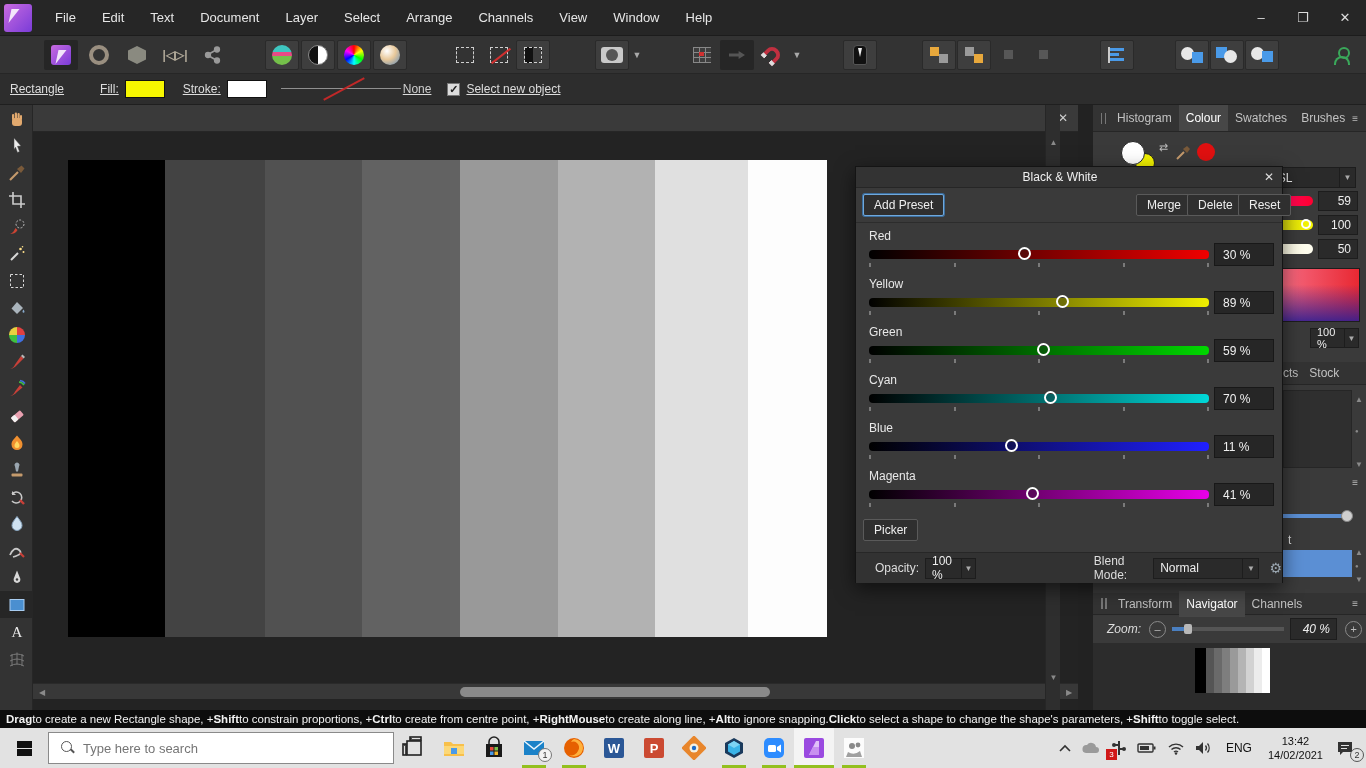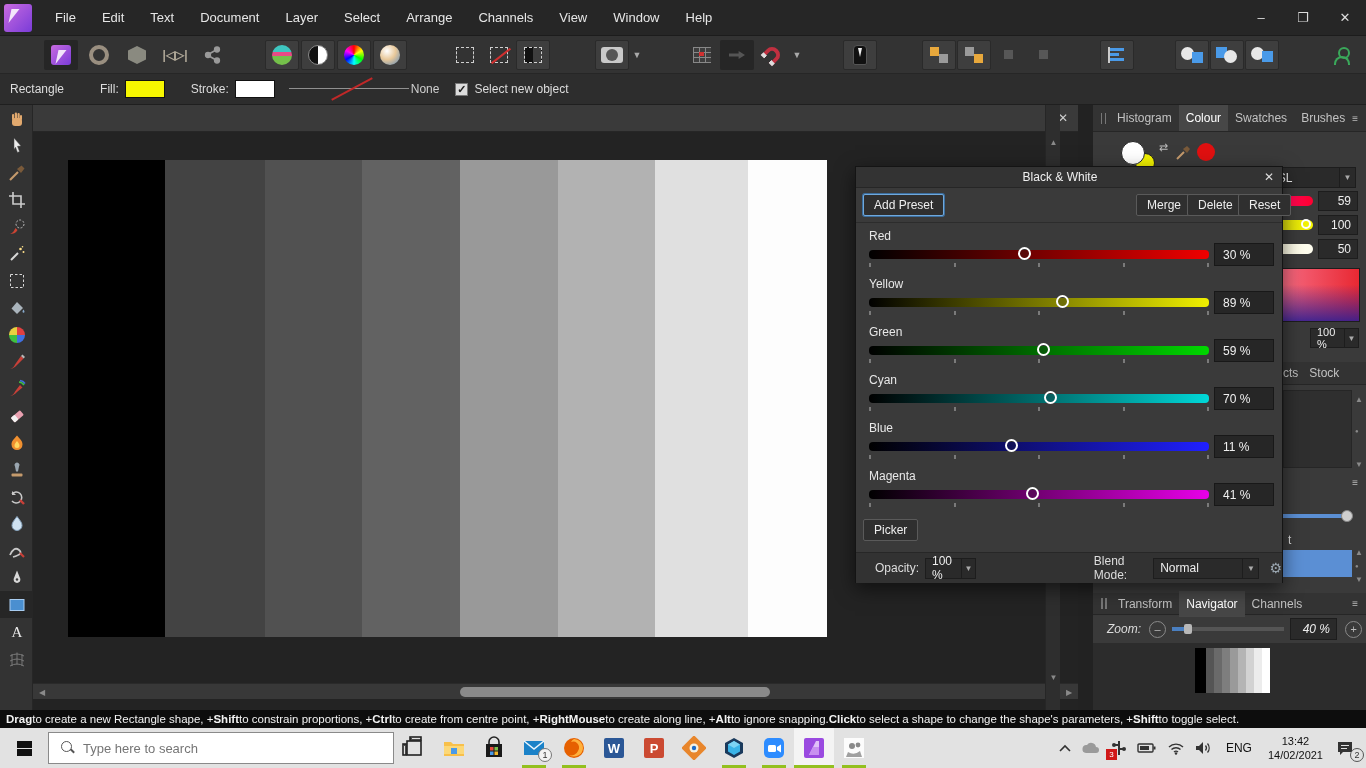--- a/index.html
+++ b/index.html
@@ -62,21 +62,21 @@
   .bool-ic .el { position:absolute; left:0; top:0; width:13px; height:13px; border-radius:50%; background:#e8e8e8; }
   .bool-ic .sq { position:absolute; right:0; bottom:0; width:11px; height:11px; background:#4a9ae8; }
   .person { width:16px; height:16px; position:relative; }
   .person::before { content:""; position:absolute; left:4px; top:0; width:8px; height:8px;
     border:2px solid #3aa85a; border-radius:50%; }
   .person::after { content:""; position:absolute; left:0; top:9px; width:12px; height:7px;
     border:2px solid #3aa85a; border-bottom:none; border-radius:8px 8px 0 0; }
 
   
   .contextbar { position:absolute; top:74px; left:0; width:1366px; height:31px; background:#2d2d2d;
-    border-bottom:1px solid #1f1f1f; display:flex; align-items:center; }
+    border-bottom:1px solid #1f1f1f; display:flex; align-items:center;text-decoration:underline; }
   .ctx-label { color:#ddd; margin-left:10px; }
   .swatch { width:40px; height:18px; border:1px solid #111; margin-left:6px; }
   .stroke-widget { width:150px; height:20px; margin-left:14px; position:relative; }
   .stroke-widget .hline { position:absolute; left:0; top:9px; width:120px; height:1px; background:#909090; }
   .stroke-widget .rline { position:absolute; left:40px; top:9px; width:46px; height:2px; background:#c02828;
     transform:rotate(-28deg); }
   .checkbox { width:13px; height:13px; background:#dcdcdc; border:1px solid #777; margin-left:16px;
     display:flex; align-items:center; justify-content:center; color:#222; font-size:11px; font-weight:bold; }
 
   
@@ -340,21 +340,21 @@
 
     <div class="tb-btn" style="left:1325px">
         <div class="person"></div>
       </div>
   </div>
 
   <div class="contextbar">
     <span class="ctx-label">Rectangle</span>
     <span class="ctx-label" style="margin-left:36px">Fill:</span>
     <div class="swatch" style="background:#f6f600"></div>
-    <span class="ctx-label" style="margin-left:26px">Stroke:</span>
+    <span class="ctx-label" style="margin-left:18px">Stroke:</span>
     <div class="swatch" style="background:#ffffff"></div>
     <div class="stroke-widget">
       <div class="hline"></div>
         <div class="rline"></div>
     </div>
     <span class="ctx-label" style="margin-left:-28px;color:#cfcfcf">None</span>
     <div class="checkbox">✓</div>
     <span class="ctx-label" style="margin-left:6px">Select new object</span>
   </div>
 

